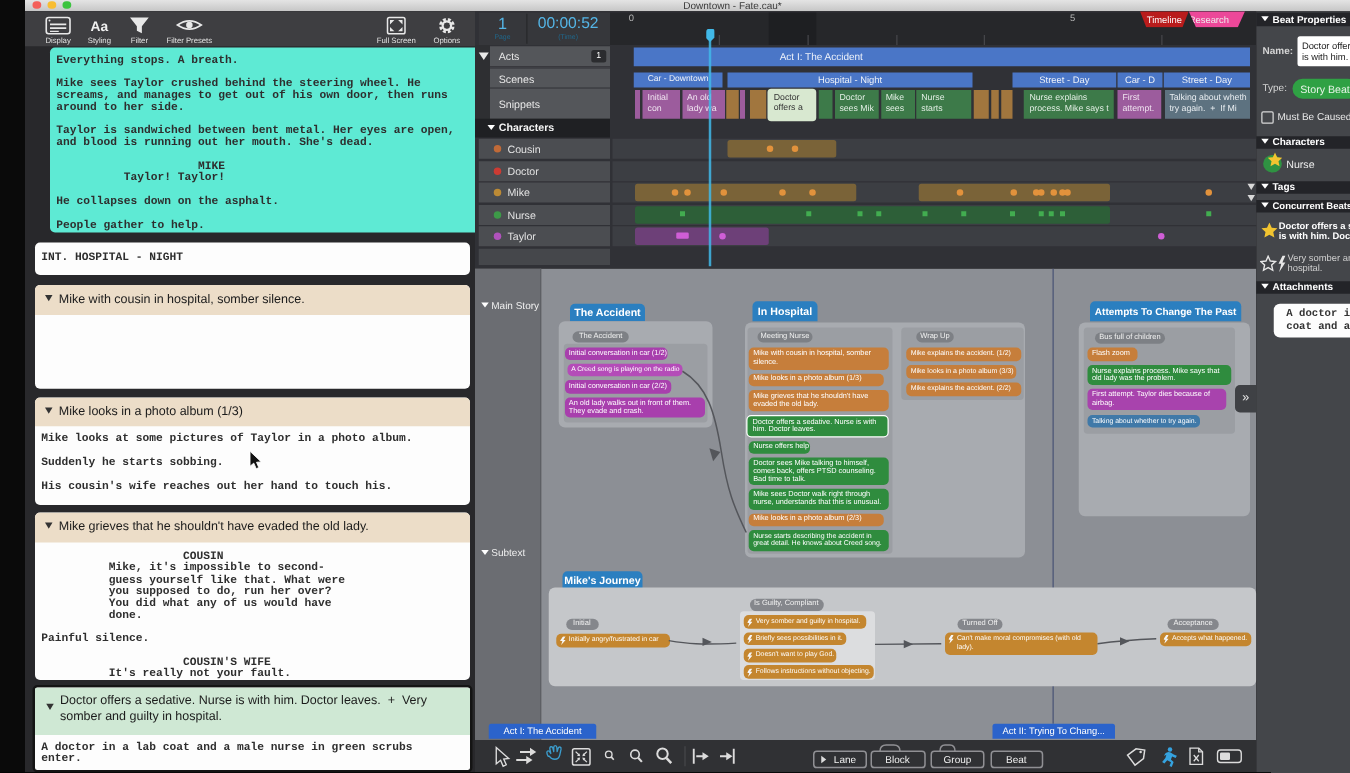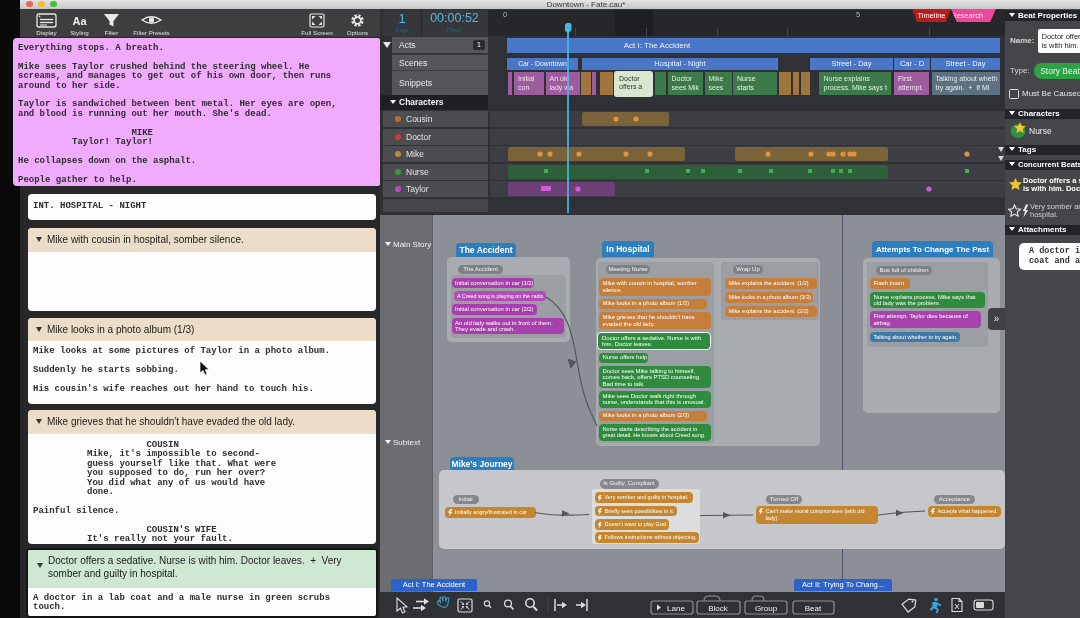--- a/index.html
+++ b/index.html
@@ -74,21 +74,21 @@
       <text x="26.5" y="25.5">Display</text>
       <text x="59.5" y="25.5">Styling</text>
       <text x="91.5" y="25.5">Filter</text>
       <text x="131.5" y="25.5">Filter Presets</text>
       <text x="297" y="25.5">Full Screen</text>
       <text x="337.5" y="25.5">Options</text>
     </g>
   </svg>
 
   <div id="cards" class="mono" style="position:absolute;font-weight:bold;color:#2e2e2e;">
-    <pre class="abs mono" style="left:13px;top:38px;width:368px;height:148px;background:#f0abfc;border-radius:4px;margin:0;padding:6px 0 0 5px;font-size:9px;line-height:9.4px;box-sizing:border-box;">Everything stops. A breath.
+    <pre class="abs mono" style="left:40px;top:38px;width:368px;height:148px;background:#5eead4;border-radius:4px;margin:0;padding:6px 0 0 5px;font-size:9px;line-height:9.4px;box-sizing:border-box;">Everything stops. A breath.
 
 Mike sees Taylor crushed behind the steering wheel. He
 screams, and manages to get out of his own door, then runs
 around to her side.
 
 Taylor is sandwiched between bent metal. Her eyes are open,
 and blood is running out her mouth. She's dead.
 
                      MIKE
           Taylor! Taylor!
@@ -122,21 +122,21 @@
 
 Painful silence.
 
                      COUSIN'S WIFE
           It's really not your fault.</pre>
     </div>
 
     <div class="abs" style="left:26px;top:548px;width:352px;height:70px;background:#fdfdfd;border:2px solid #141414;border-radius:4px;overflow:hidden;box-sizing:border-box;">
       <div style="height:34px;background:#cfe8d4;font-family:'Liberation Sans',sans-serif;font-size:10px;font-weight:normal;color:#1b1b1b;line-height:13px;padding:4px 10px 0 20px;position:relative;"><span class="tri" style="border-top-color:#333;position:absolute;left:9px;top:13px;"></span>Doctor offers a sedative. Nurse is with him. Doctor leaves.&nbsp; +&nbsp; Very somber and guilty in hospital.</div>
       <pre class="mono" style="margin:0;padding:6px 0 0 5px;font-size:9px;line-height:9.4px;font-weight:bold;">A doctor in a lab coat and a male nurse in green scrubs
-touch.</pre>
+enter.</pre>
     </div>
 
     <svg class="abs" style="left:199px;top:361px;" width="12" height="16" viewBox="0 0 12 16">
       <path d="M1 0 L1 12 L4 9.5 L6 14 L8 13 L6.2 8.8 L10 8.5 Z" fill="#111" stroke="#fff" stroke-width="0.7"></path>
     </svg>
   </div>
 
   <div class="abs" style="left:380px;top:9px;width:625px;height:206px;background:#303136;" id="timeline"></div>
 
   <div class="abs" style="left:383px;top:10px;width:105px;height:26px;background:#36373b;"></div>

